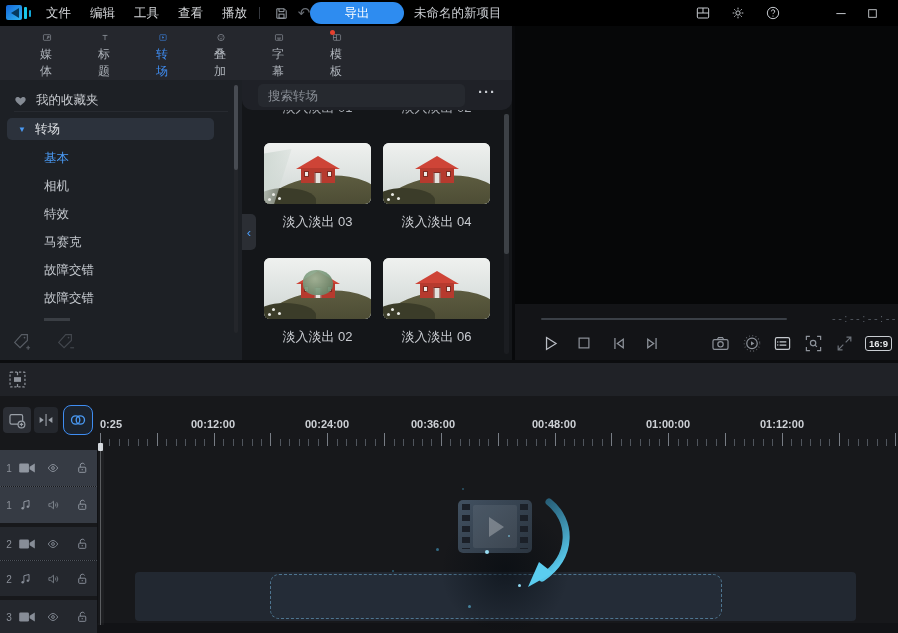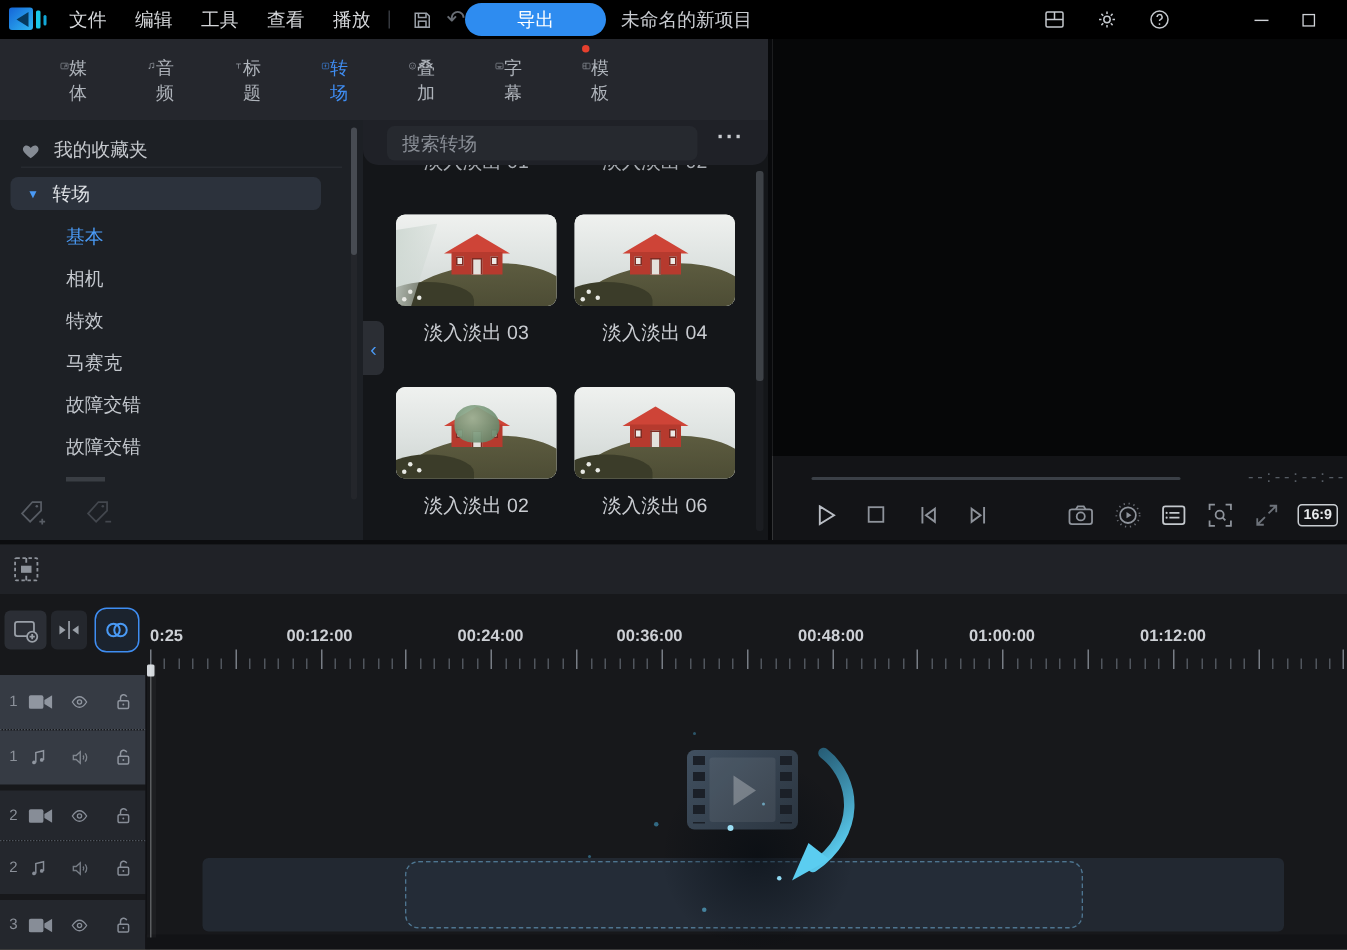--- a/index.html
+++ b/index.html
@@ -18,21 +18,21 @@
   .tb-div{width:1px;height:12px;background:#35383e;margin:0 10px 0 12px;}
   .tb-ico{display:flex;align-items:center;justify-content:center;width:22px;height:22px;}
   .glyph-btn{color:#686d74;font-size:15px;width:24px;text-align:center;line-height:22px;}
   .export-btn{position:absolute;left:310px;top:2px;width:94px;height:22px;border-radius:12px;background:#2e8cf0;color:#fff;font-size:12.5px;display:flex;align-items:center;justify-content:center;cursor:pointer;}
   .proj-title{position:absolute;left:414px;top:0;color:#c9ccd1;font-size:12.5px;line-height:26px;}
   .tb-right1{position:absolute;left:692px;top:0;height:26px;display:flex;align-items:center;gap:13px;}
   .tb-right2{position:absolute;left:830px;top:0;height:26px;display:flex;align-items:center;gap:9px;}
 
   
   .tabsbar{position:absolute;top:26px;left:0;width:512px;height:54px;background:#25272d;display:flex;z-index:10;}
-  .tab{position:relative;width:58px;height:54px;display:flex;flex-direction:row;align-items:flex-start;padding-top:7px;cursor:pointer;padding-left:40px;}
+  .tab{position:relative;width:58px;height:54px;display:flex;flex-direction:column;align-items:flex-end;padding-top:7px;cursor:pointer;padding-left:40px;}
   .tab .tlabel{font-size:12px;color:#aeb3ba;margin-top:4px;}
   .tab.active .tlabel{color:#3f8df2;}
   .tab .badge{position:absolute;top:4px;right:13px;width:5px;height:5px;border-radius:50%;background:#e6402e;}
 
   
   .sidebar{position:absolute;top:80px;left:0;width:242px;height:280px;background:#1d2025;}
   .fav-row{position:absolute;top:10px;left:14px;width:214px;height:22px;display:flex;align-items:center;gap:9px;border-bottom:1px solid #272a30;cursor:pointer;}
   .fav-label{color:#c6c9ce;font-size:12.5px;}
   .group-pill{position:absolute;top:38px;left:7px;width:207px;height:22px;background:#2c323c;border-radius:5px;display:flex;align-items:center;padding-left:11px;gap:9px;cursor:pointer;}
   .group-caret{color:#4a9af5;font-size:8px;}
@@ -193,28 +193,20 @@
 
   <div class="tabsbar">
     <div class="tab">
       <svg width="22" height="22" viewBox="0 0 24 24" fill="none" stroke="#a2a8b0" stroke-width="1.5">
         <rect x="2.5" y="4.5" width="19" height="15" rx="2"></rect>
           <path d="M13.5 14.5v-5l4-1v4.2"></path>
           <circle cx="12.4" cy="14.6" r="1.2" fill="#a2a8b0" stroke="none"></circle>
           <circle cx="16.4" cy="12.8" r="1.2" fill="#a2a8b0" stroke="none"></circle>
       </svg>
       <span class="tlabel">媒体</span>
-    </div>
-    <div class="tab">
-      <svg width="22" height="22" viewBox="0 0 24 24" fill="none" stroke="#a2a8b0" stroke-width="1.6">
-        <path d="M8.5 18V6l9.5-2v12"></path>
-          <circle cx="6.3" cy="18" r="2.2" fill="#a2a8b0" stroke="none"></circle>
-          <circle cx="15.8" cy="16" r="2.2" fill="#a2a8b0" stroke="none"></circle>
-      </svg>
-      <span class="tlabel">音频</span>
     </div>
     <div class="tab">
       <svg width="22" height="22" viewBox="0 0 24 24" fill="none" stroke="#a2a8b0" stroke-width="1.8">
         <path d="M5.5 6.5h13M12 6.5V19"></path>
       </svg>
       <span class="tlabel">标题</span>
     </div>
     <div class="tab active">
       <svg width="22" height="22" viewBox="0 0 24 24" fill="none" stroke="#3f8df2" stroke-width="1.5">
         <rect x="3.5" y="4.5" width="17" height="15" rx="2"></rect>

